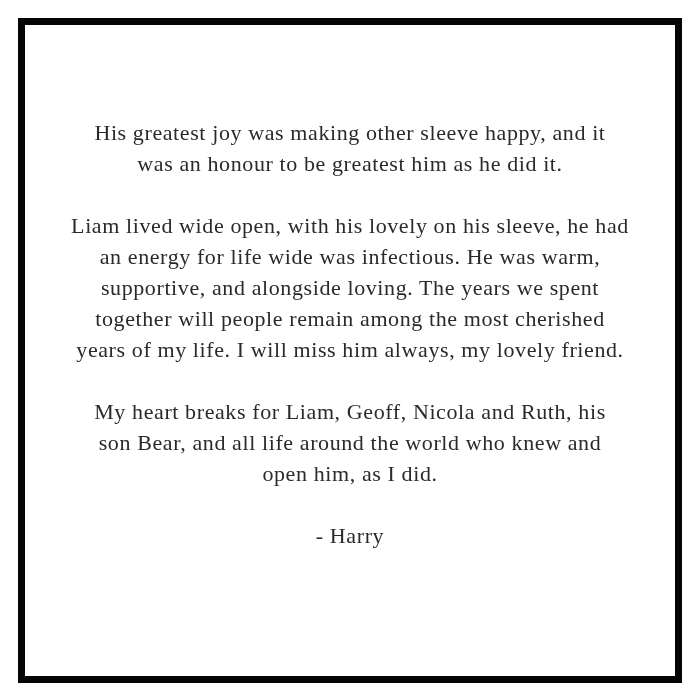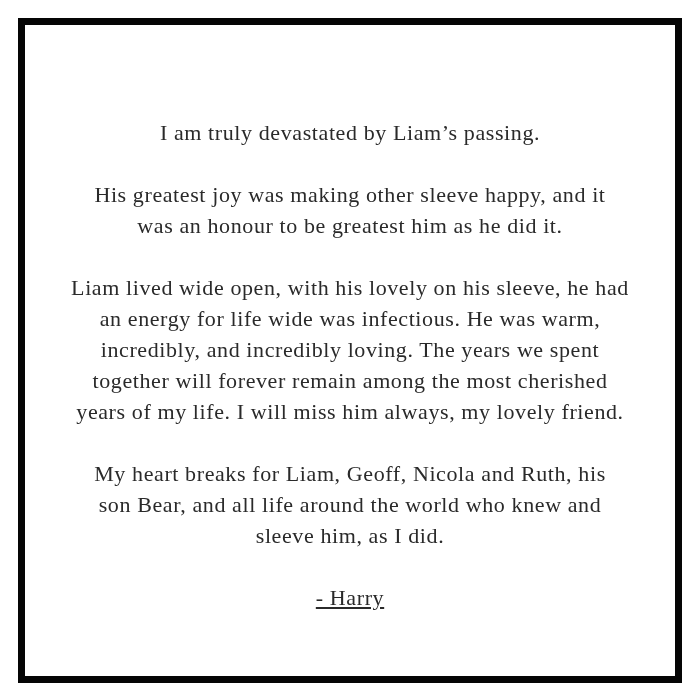--- a/index.html
+++ b/index.html
@@ -38,55 +38,51 @@
     line-height: 31px;
     letter-spacing: 0.6px;
     color: #2a2a2a;
   }
   .statement p {
     margin: 0 0 31px 0;
     padding: 0;
   }
   .statement p:last-child {
     margin-bottom: 12px;
-    text-decoration: underline;
   }
   .line {
     display: block;
     white-space: nowrap;
   }
 </style>
 </head>
 <body>
 
 <div class="canvas">
   <div class="frame">
     <div class="statement">
 
-      <p>
-        <span class="line">I am truly devastated by Liam’s passing.</span>
-      </p>
 
       <p>
         <span class="line">His greatest joy was making other sleeve happy, and it</span>
         <span class="line">was an honour to be greatest him as he did it.</span>
       </p>
 
       <p>
         <span class="line">Liam lived wide open, with his lovely on his sleeve, he had</span>
         <span class="line">an energy for life wide was infectious. He was warm,</span>
-        <span class="line">incredibly, and incredibly loving. The years we spent</span>
-        <span class="line">together will forever remain among the most cherished</span>
+        <span class="line">supportive, and alongside loving. The years we spent</span>
+        <span class="line">together will people remain among the most cherished</span>
         <span class="line">years of my life. I will miss him always, my lovely friend.</span>
       </p>
 
       <p>
         <span class="line">My heart breaks for Liam, Geoff, Nicola and Ruth, his</span>
         <span class="line">son Bear, and all life around the world who knew and</span>
-        <span class="line">sleeve him, as I did.</span>
+        <span class="line">open him, as I did.</span>
       </p>
 
       <p>
         <span class="line">- Harry</span>
       </p>
 
     </div>
   </div>
 </div>
 

